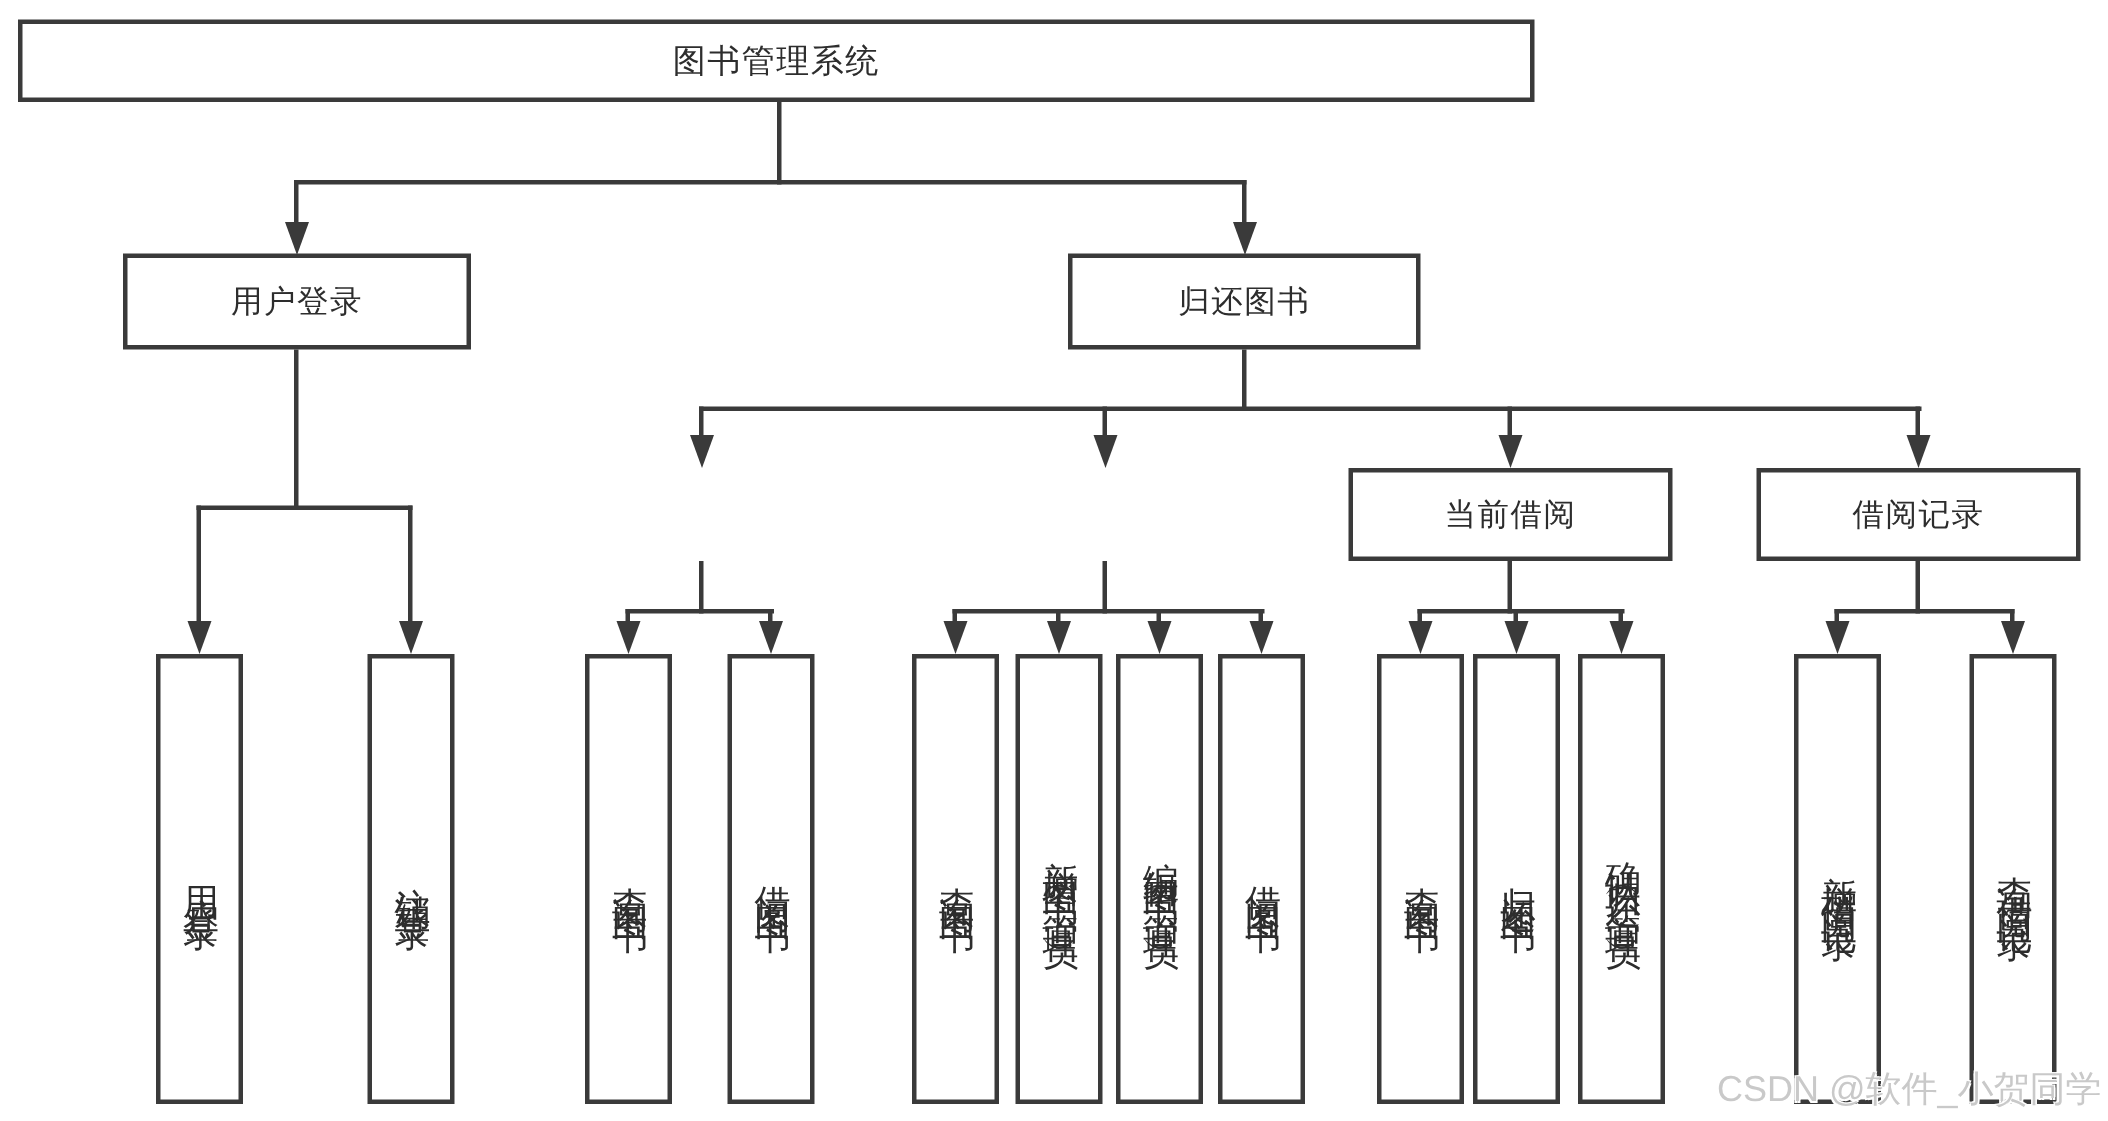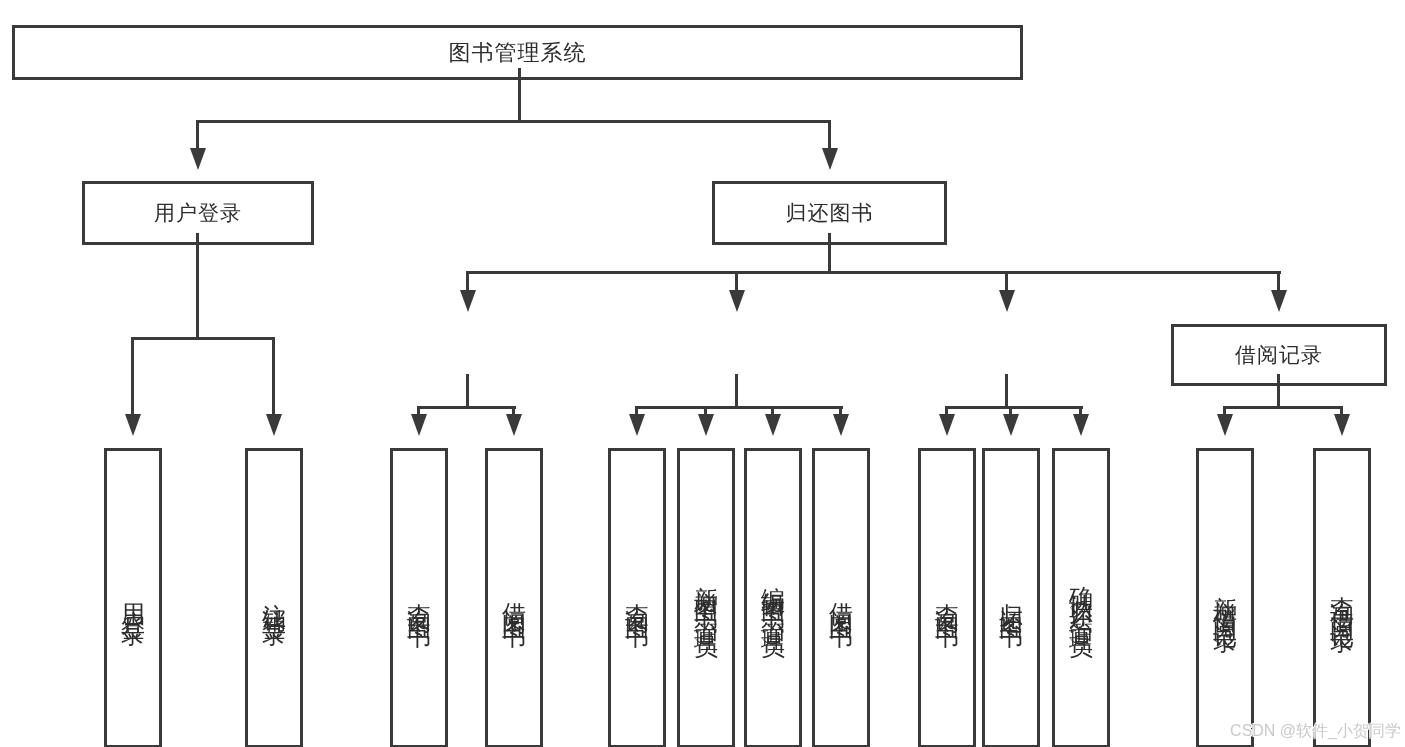--- a/index.html
+++ b/index.html
@@ -12,21 +12,20 @@
   }
   .box{
     position:absolute;
     box-sizing:border-box;
     border:3px solid #3a3a3a;
     background:#ffffff;
     display:flex;
     align-items:center;
     justify-content:center;
     color:#2d2d2d;
-    margin-top:12px;
   }
   .hlabel{font-size:21px;letter-spacing:1px;white-space:nowrap;}
   .root .hlabel{font-size:22px;}
   .leaf .vtext{
     writing-mode:vertical-rl;
     text-orientation:mixed;
     font-size:24px;
     letter-spacing:7px;
     line-height:1;
     white-space:nowrap;
@@ -36,21 +35,21 @@
   .hl{position:absolute;height:3px;background:#3a3a3a;}
   .ar{
     position:absolute;width:0;height:0;
     border-left:8px solid transparent;
     border-right:8px solid transparent;
     border-top:22px solid #3a3a3a;
   }
   .watermark{
     position:absolute;
     right:4px;bottom:5px;
-    font-size:16px;
+    font-size:24px;
     color:#c9c9c9;
     text-shadow:1px 1px 0 #ffffff,-1px -1px 0 #ffffff,1px -1px 0 #ffffff,-1px 1px 0 #ffffff;
     z-index:10;
     white-space:nowrap;
   }
 </style>
 </head>
 <body>
 
 <div id="canvas">
@@ -59,20 +58,23 @@
     <span class="hlabel">图书管理系统</span>
   </div>
 
   <div class="box" style="left:82px;top:169px;width:232px;height:64px;">
     <span class="hlabel">用户登录</span>
   </div>
   <div class="box" style="left:712px;top:169px;width:235px;height:64px;">
     <span class="hlabel">归还图书</span>
   </div>
 
+  <div class="box" style="left:899px;top:312px;width:216px;height:62px;">
+    <span class="hlabel">当前借阅</span>
+  </div>
   <div class="box" style="left:1171px;top:312px;width:216px;height:62px;">
     <span class="hlabel">借阅记录</span>
   </div>
 
   <div class="box leaf" style="left:104px;top:436px;width:58px;height:300px;">
     <span class="vtext">用户登录</span>
   </div>
   <div class="box leaf" style="left:245px;top:436px;width:58px;height:300px;">
     <span class="vtext">注销登录</span>
   </div>

